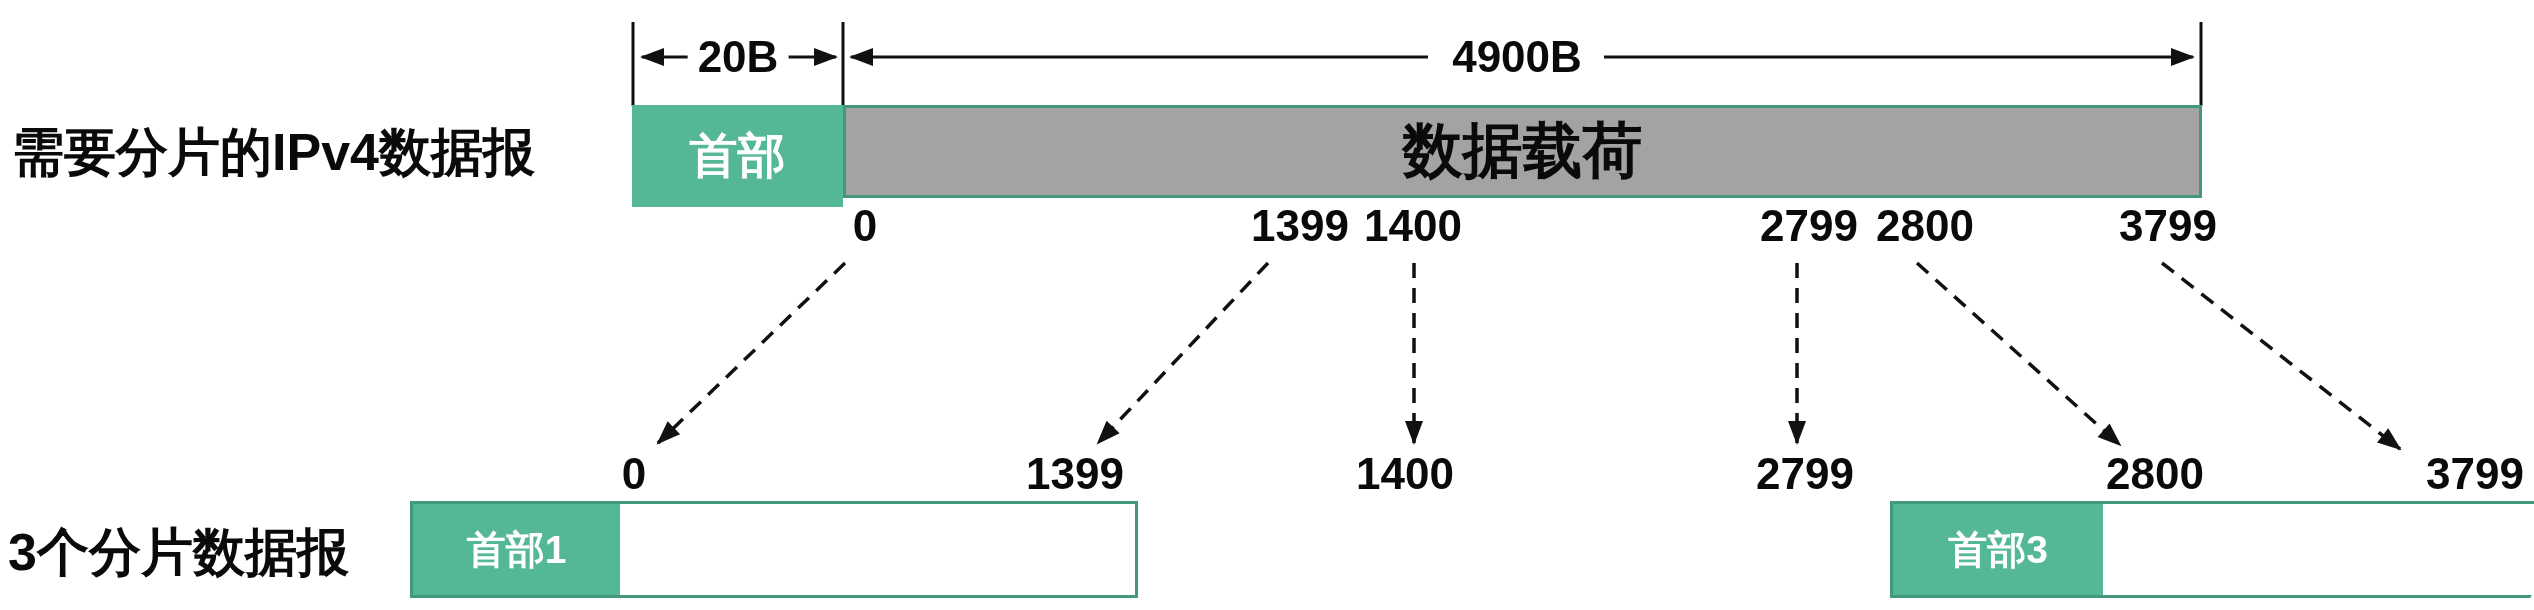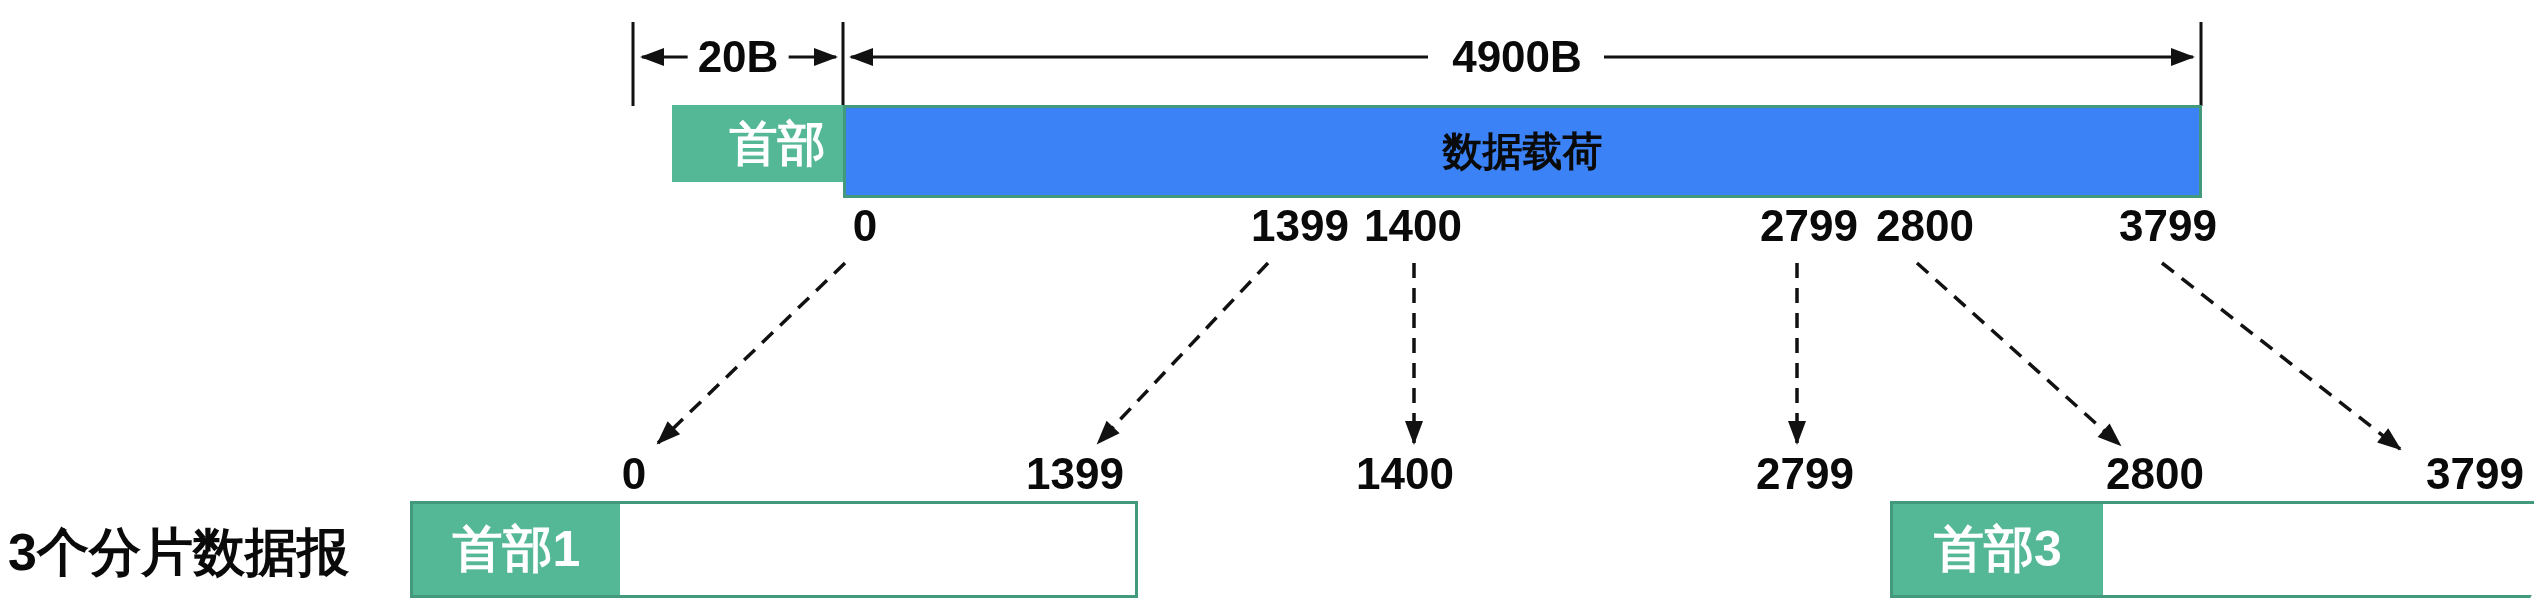--- a/index.html
+++ b/index.html
@@ -41,38 +41,38 @@
   }
 
   
   .box-header {
     background: var(--teal-fill);
     display: flex; align-items: center; justify-content: center;
     color: #ffffff; font-size: 48px; font-weight: bold;
     box-sizing: border-box;
   }
   .box-payload {
-    background: #3b82f6;
+    background: #a3a3a3;
     border: 3px solid var(--teal-border);
     display: flex; align-items: center; justify-content: center;
-    color: #0a0a0a; font-size: 40px; font-weight: bold;
+    color: #0a0a0a; font-size: 60px; font-weight: bold;
     box-sizing: border-box;
   }
 
   
   .fragment {
     border: 3px solid var(--teal-border);
     box-sizing: border-box;
     display: flex;
     background: #ffffff;
   }
   .fragment .frag-header {
     background: var(--teal-fill);
     color: #ffffff;
-    font-size: 50px; font-weight: bold;
+    font-size: 39px; font-weight: bold;
     display: flex; align-items: center; justify-content: center;
     flex: 0 0 auto;
     box-sizing: border-box;
   }
   .fragment .frag-payload { flex: 1 1 auto; background: #ffffff; }
 
   svg.overlay { position: absolute; left: 0; top: 0; }
 </style>
 </head>
 <body>
@@ -100,22 +100,23 @@
     <line x1="1268" y1="263" x2="1098" y2="443" stroke="#111111" stroke-width="3.5" stroke-dasharray="15 10" marker-end="url(#ah)"></line>
     <line x1="1414" y1="263" x2="1414" y2="443" stroke="#111111" stroke-width="3.5" stroke-dasharray="15 10" marker-end="url(#ah)"></line>
     <line x1="1797" y1="263" x2="1797" y2="443" stroke="#111111" stroke-width="3.5" stroke-dasharray="15 10" marker-end="url(#ah)"></line>
     <line x1="1917" y1="263" x2="2120" y2="445" stroke="#111111" stroke-width="3.5" stroke-dasharray="15 10" marker-end="url(#ah)"></line>
     <line x1="2162" y1="263" x2="2400" y2="449" stroke="#111111" stroke-width="3.5" stroke-dasharray="15 10" marker-end="url(#ah)"></line>
   </svg>
 
   <div class="abs ctr meas-label" style="left:738px; top:31px;">20B</div>
   <div class="abs ctr meas-label" style="left:1517px; top:31px;">4900B</div>
 
+  <div class="abs row-label" style="left:12px; top:118px;">需要分片的IPv4数据报</div>
 
-  <div class="abs box-header" style="left:632px; top:105px; width:211px; height:77px;margin-left:40px;">首部</div>
+  <div class="abs box-header" style="left:632px; top:105px; width:211px; height:102px;">首部</div>
   <div class="abs box-payload" style="left:843px; top:105px; width:1359px; height:93px;">数据载荷</div>
 
   <div class="abs ctr offset" style="left:865px;  top:202px;">0</div>
   <div class="abs ctr offset" style="left:1300px; top:202px;">1399</div>
   <div class="abs ctr offset" style="left:1413px; top:202px;">1400</div>
   <div class="abs ctr offset" style="left:1809px; top:202px;">2799</div>
   <div class="abs ctr offset" style="left:1925px; top:202px;">2800</div>
   <div class="abs ctr offset" style="left:2168px; top:202px;">3799</div>
 
   <div class="abs row-label" style="left:8px; top:518px;">3个分片数据报</div>

